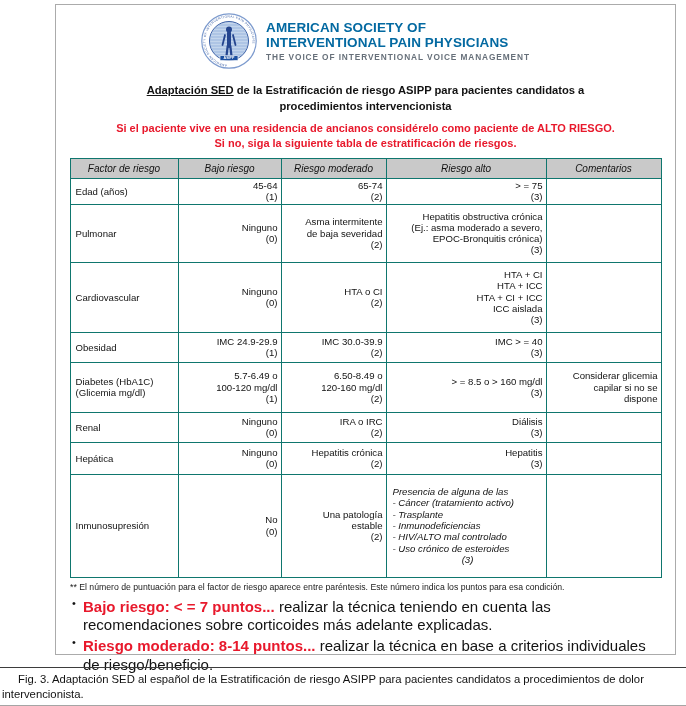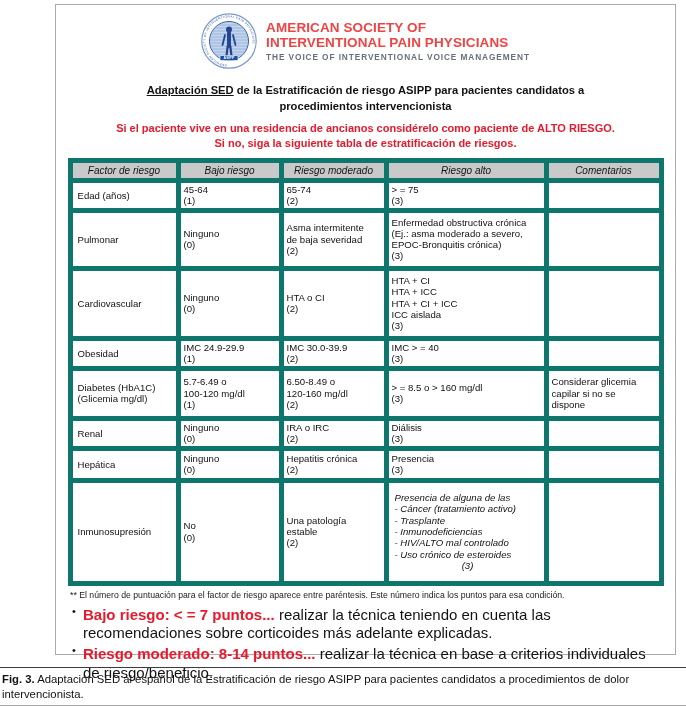--- a/index.html
+++ b/index.html
@@ -8,50 +8,50 @@
 
   .figure-box {
     position:absolute; left:55px; top:4px; width:621px; height:651px;
     border:1px solid #ababab; box-sizing:border-box; background:#fff;
   }
 
   
   .logo-row { display:flex; justify-content:center; align-items:center; gap:9px; margin-top:7px; height:58px; }
   .seal { width:56px; height:56px; flex:0 0 auto; }
   .logo-text { text-align:left; }
-  .org-line { color:#ef4444; font-weight:bold; font-size:13.5px; line-height:1.12; letter-spacing:0.1px; }
+  .org-line { color:#0369a1; font-weight:bold; font-size:13.5px; line-height:1.12; letter-spacing:0.1px; }
   .tagline { color:#67707a; font-weight:bold; font-size:8.3px; letter-spacing:0.9px; margin-top:2px; }
 
   
   .fig-title { margin:13px 48px 0 48px; text-align:center; font-size:11.2px; font-weight:bold; line-height:1.4; }
   .fig-title .u { text-decoration:underline;margin-top:32px; }
   .warning { margin:7px 10px 0 10px; text-align:center; font-weight:bold; font-size:11px; line-height:1.35; }
 
   
   table.risk { border-collapse:collapse; margin:7px auto 0 auto; width:591px; table-layout:fixed; }
-  table.risk th, table.risk td { border:5px solid #0f766e; padding:1px 3px; box-sizing:border-box; }
+  table.risk th, table.risk td { border:1px solid #0f766e; padding:1px 3px; box-sizing:border-box; }
   table.risk th {
     background:#c9c9c9; font-style:italic; font-weight:normal;
     font-size:10px; height:20px; text-align:center;
   }
-  table.risk td { font-size:9.6px; line-height:1.18; text-align:left; vertical-align:middle; }
+  table.risk td { font-size:9.6px; line-height:1.18; text-align:right; vertical-align:middle; }
   table.risk td.factor { text-align:left; padding-left:5px; }
   table.risk td.left { text-align:left; padding-left:6px;font-style:italic; }
 
   
   .footnote { font-size:8.7px; margin:4px 0 0 14px; color:#1a1a1a; }
   .legend { list-style:none; margin:6px 10px 0 14px; padding:0; }
   .legend li { font-size:15px; line-height:1.22; margin:0 0 3px 0; padding-left:13px; position:relative; }
   .legend li::before { content:"•"; position:absolute; left:2px; top:-1px; font-size:11px; }
   .lead { font-weight:bold; }
 
   
   .caption-divider { position:absolute; left:0; top:667px; width:686px; border-top:1.6px solid #3d3d3d; }
   .caption { position:absolute; left:2px; top:672px; width:680px; font-size:11.3px; line-height:1.32; }
-  .caption .cap-label { font-weight:bold; }
+  .caption .cap-label { font-weight:normal;margin-left:16px; }
   .bottom-rule { position:absolute; left:0; bottom:0; width:686px; border-top:1px solid #a5a5a5; }
 
   .red { color:#e8192c; }
 </style>
 </head>
 <body>
 
 <div class="page">
 
   <div class="figure-box">
@@ -154,21 +154,21 @@
             <td>
               <div>Ninguno</div>
               <div>(0)</div>
             </td>
             <td>
               <div>Asma intermitente</div>
               <div>de baja severidad</div>
               <div>(2)</div>
             </td>
             <td>
-              <div>Enfermedad obstructiva crónica</div>
+              <div>Hepatitis obstructiva crónica</div>
               <div>(Ej.: asma moderado a severo,</div>
               <div>EPOC-Bronquitis crónica)</div>
               <div>(3)</div>
             </td>
             <td></td>
           </tr>
           <tr style="height: 70px;">
             <td class="factor">
               <div>Cardiovascular</div>
             </td>
@@ -256,21 +256,21 @@
             </td>
             <td>
               <div>Ninguno</div>
               <div>(0)</div>
             </td>
             <td>
               <div>Hepatitis crónica</div>
               <div>(2)</div>
             </td>
             <td>
-              <div>Presencia</div>
+              <div>Hepatitis</div>
               <div>(3)</div>
             </td>
             <td></td>
           </tr>
           <tr style="height: 103px;">
             <td class="factor">
               <div>Inmunosupresión</div>
             </td>
             <td>
               <div>No</div>

